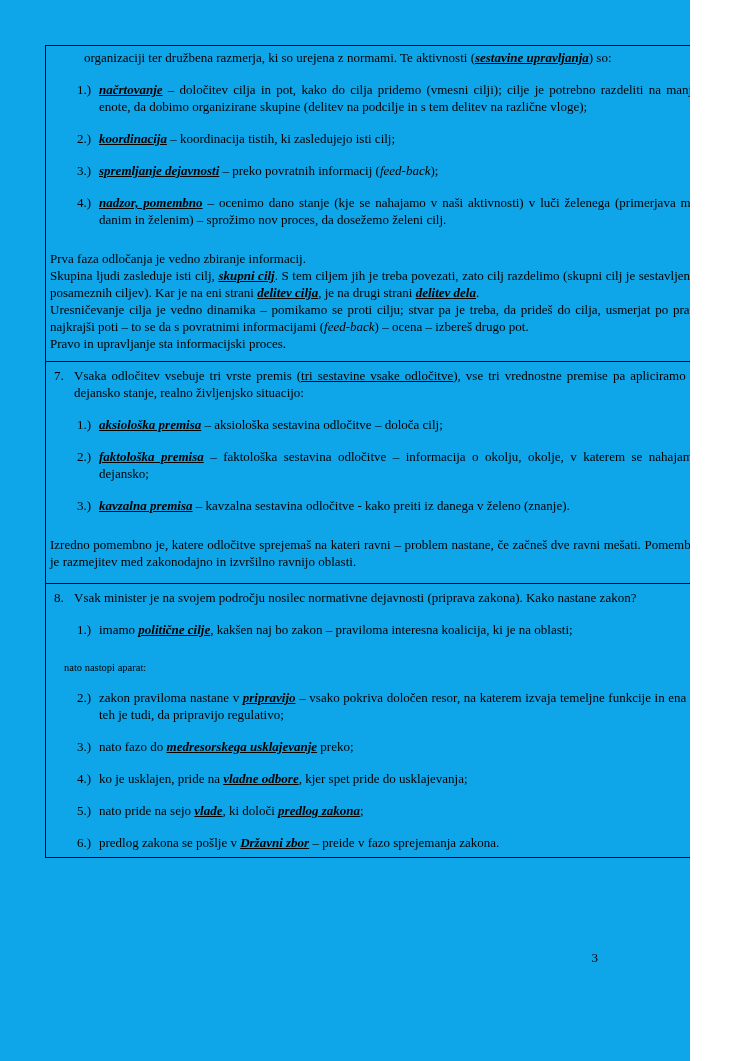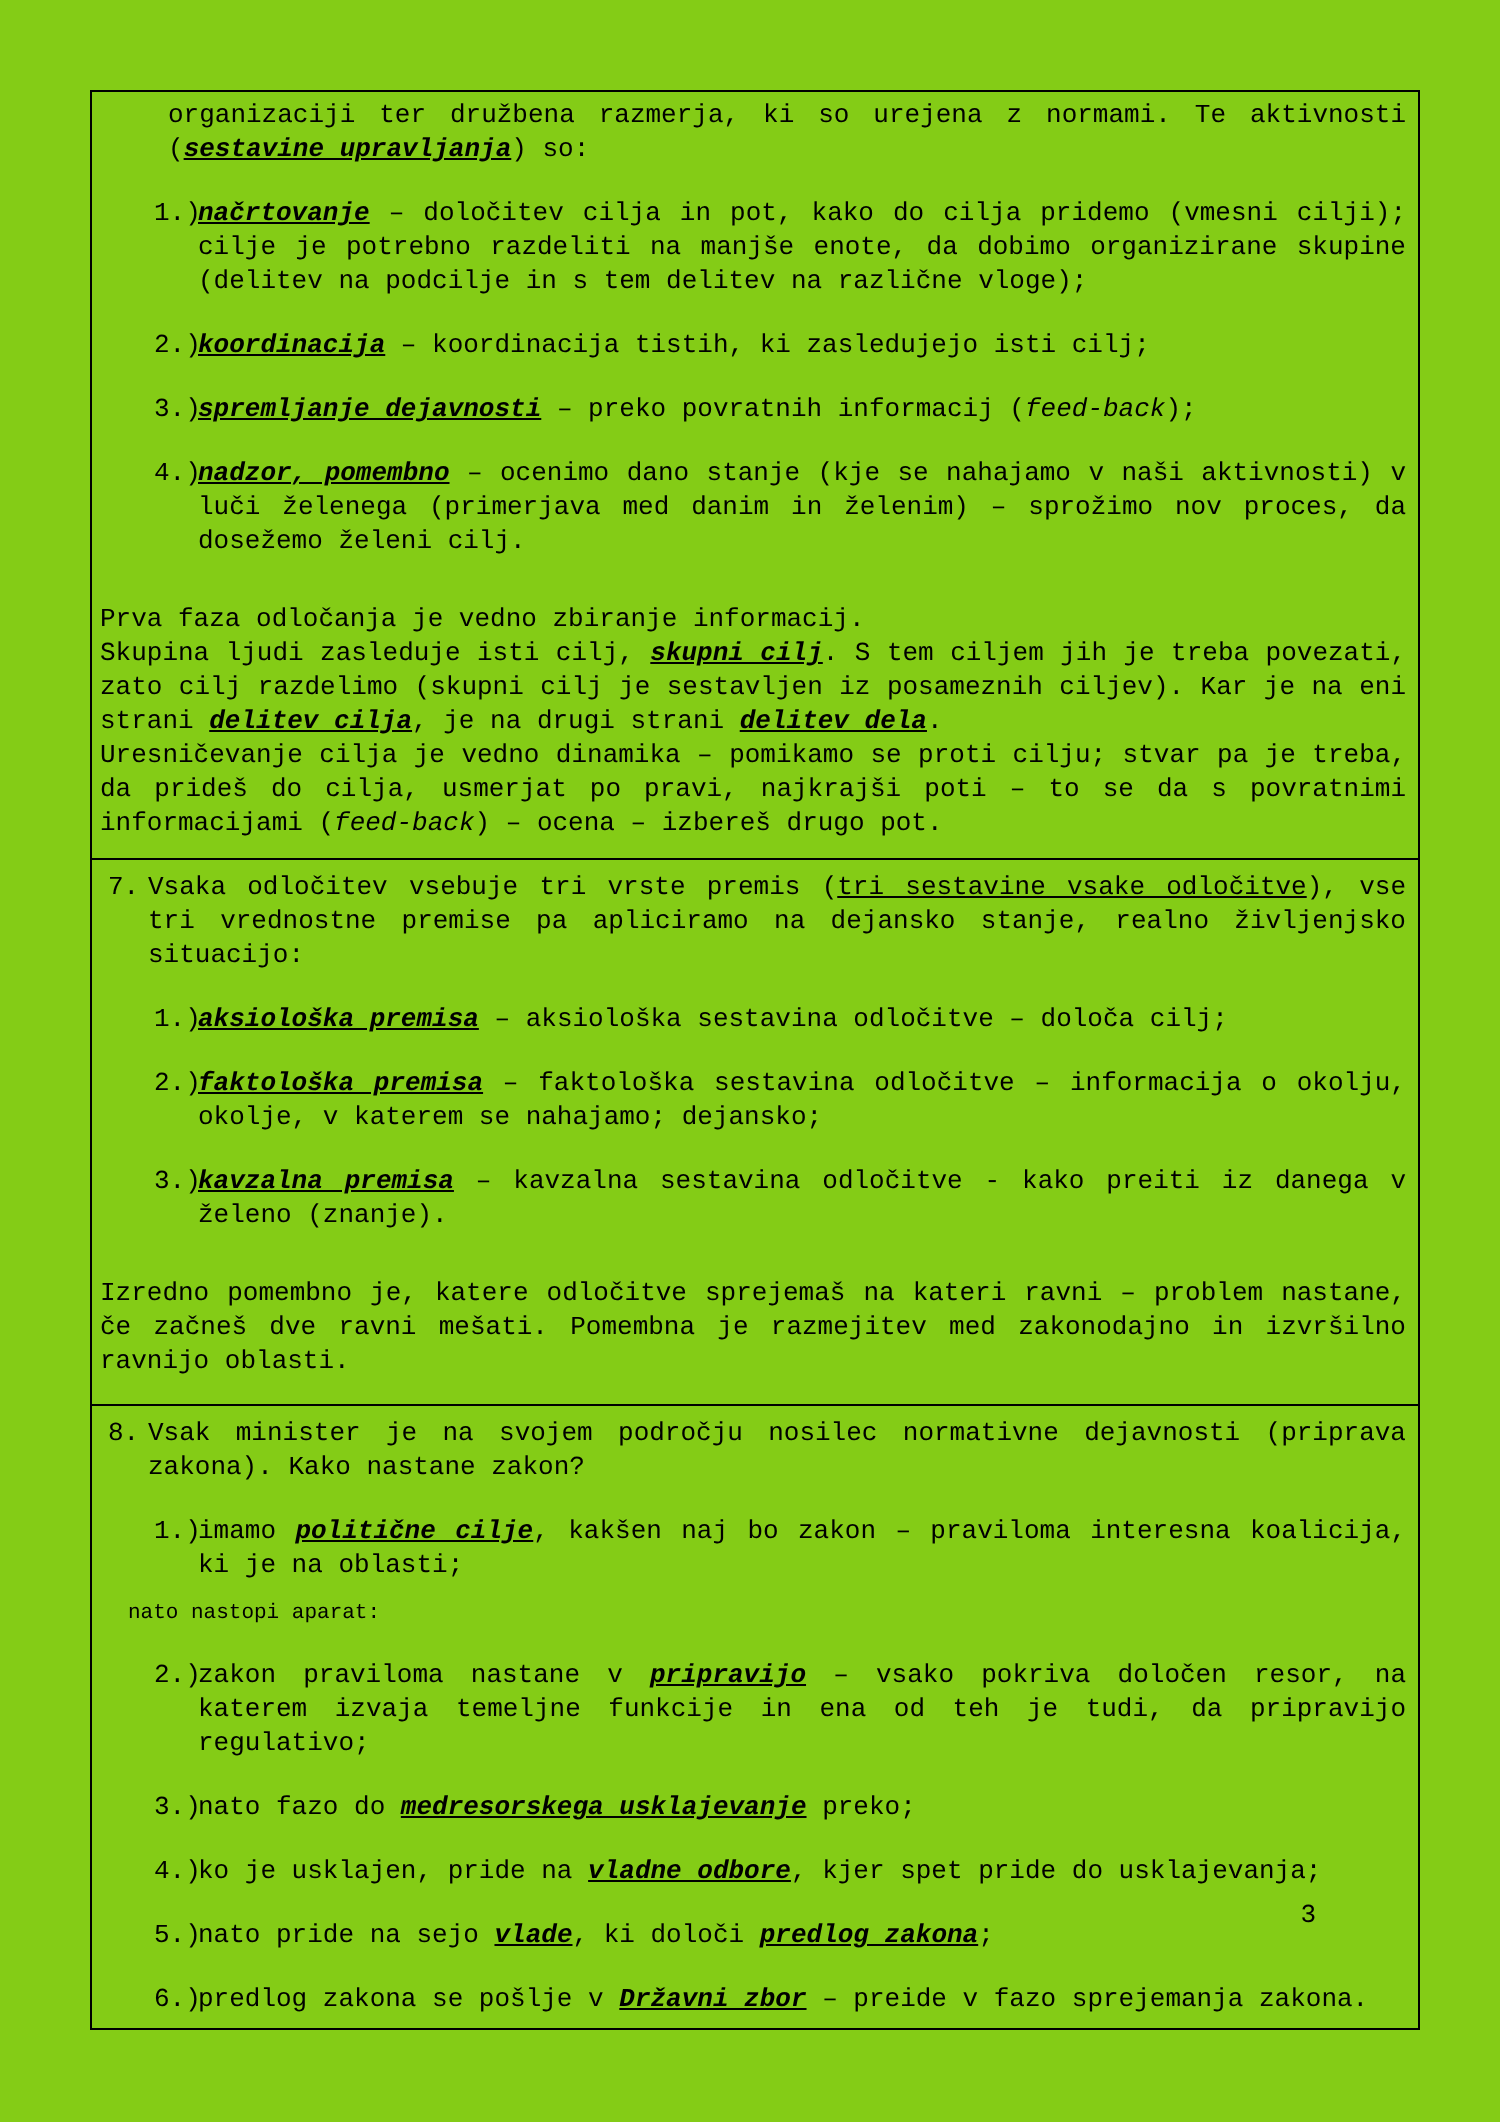--- a/index.html
+++ b/index.html
@@ -2,25 +2,25 @@
 <html><head>
 <meta charset="utf-8">
 <style>
   html, body {
     margin: 0;
     padding: 0;
     background: #ffffff;
   }
   .page {
     position: relative;
-    width: 750px;
+    width: 690px;
     height: 1061px;
-    background: #84cc16;
+    background: #0ea5e9;
     color: #000000;
-    font-family: Liberation Mono, monospace;
+    font-family: Liberation Serif, serif;
     font-size: 13px;
     line-height: 17px;
     overflow: hidden;
   }
   .doc-table {
     position: absolute;
     left: 45px;
     top: 45px;
     width: 665px;
     box-sizing: border-box;
@@ -49,21 +49,21 @@
   .t-ind { padding-left: 34px; }
   
   .t-li1 { padding-left: 49px; margin-top: 15px; }
   .t-li1 > .num { left: 27px; }
   
   .t-li0 { padding-left: 24px; margin-top: 2px; }
   .t-li0 > .num { left: 4px; }
   
   .t-p { }
   
-  .t-small { font-size: 10.5px; line-height: 13px; padding-left: 14px; margin-top: 10px; }
+  .t-small { font-size: 10.5px; line-height: 13px; padding-left: 14px; margin-top: 23px; }
   .g2 { margin-top: 22px; }
 
   .f-biu { font-weight: bold; font-style: italic; text-decoration: underline; }
   .f-i   { font-style: italic; }
   .f-u   { text-decoration: underline; }
 
   .page-number {
     margin: 10px 92px 0 0;
     text-align: right;
     font-size: 13px;
@@ -76,20 +76,21 @@
   <div class="doc-table">
     <div class="row row-intro">
         <div class="blk t-ind"><span>organizaciji ter družbena razmerja, ki so urejena z normami. Te aktivnosti (</span><span class="f-biu">sestavine upravljanja</span><span>) so:</span></div>
         <div class="blk t-li1"><span class="num">1.)</span><span class="f-biu">načrtovanje</span><span> – določitev cilja in pot, kako do cilja pridemo (vmesni cilji); cilje je potrebno razdeliti na manjše enote, da dobimo organizirane skupine (delitev na podcilje in s tem delitev na različne vloge);</span></div>
         <div class="blk t-li1"><span class="num">2.)</span><span class="f-biu">koordinacija</span><span> – koordinacija tistih, ki zasledujejo isti cilj;</span></div>
         <div class="blk t-li1"><span class="num">3.)</span><span class="f-biu">spremljanje dejavnosti</span><span> – preko povratnih informacij (</span><span class="f-i">feed-back</span><span>);</span></div>
         <div class="blk t-li1"><span class="num">4.)</span><span class="f-biu">nadzor, pomembno</span><span> – ocenimo dano stanje (kje se nahajamo v naši aktivnosti) v luči želenega (primerjava med danim in želenim) – sprožimo nov proces, da dosežemo želeni cilj.</span></div>
         <div class="blk t-p g2"><span>Prva faza odločanja je vedno zbiranje informacij.</span></div>
         <div class="blk t-p"><span>Skupina ljudi zasleduje isti cilj, </span><span class="f-biu">skupni cilj</span><span>. S tem ciljem jih je treba povezati, zato cilj razdelimo (skupni cilj je sestavljen iz posameznih ciljev). Kar je na eni strani </span><span class="f-biu">delitev cilja</span><span>, je na drugi strani </span><span class="f-biu">delitev dela</span><span>.</span></div>
         <div class="blk t-p"><span>Uresničevanje cilja je vedno dinamika – pomikamo se proti cilju; stvar pa je treba, da prideš do cilja, usmerjat po pravi, najkrajši poti – to se da s povratnimi informacijami (</span><span class="f-i">feed-back</span><span>) – ocena – izbereš drugo pot.</span></div>
+        <div class="blk t-p"><span>Pravo in upravljanje sta informacijski proces.</span></div>
       </div>
     <div class="row row-q7">
         <div class="blk t-li0"><span class="num">7.</span><span>Vsaka odločitev vsebuje tri vrste premis (</span><span class="f-u">tri sestavine vsake odločitve</span><span>), vse tri vrednostne premise pa apliciramo na dejansko stanje, realno življenjsko situacijo:</span></div>
         <div class="blk t-li1"><span class="num">1.)</span><span class="f-biu">aksiološka premisa</span><span> – aksiološka sestavina odločitve – določa cilj;</span></div>
         <div class="blk t-li1"><span class="num">2.)</span><span class="f-biu">faktološka premisa</span><span> – faktološka sestavina odločitve – informacija o okolju, okolje, v katerem se nahajamo; dejansko;</span></div>
         <div class="blk t-li1"><span class="num">3.)</span><span class="f-biu">kavzalna premisa</span><span> – kavzalna sestavina odločitve - kako preiti iz danega v želeno (znanje).</span></div>
         <div class="blk t-p g2"><span>Izredno pomembno je, katere odločitve sprejemaš na kateri ravni – problem nastane, če začneš dve ravni mešati. Pomembna je razmejitev med zakonodajno in izvršilno ravnijo oblasti.</span></div>
       </div>
     <div class="row row-q8">
         <div class="blk t-li0"><span class="num">8.</span><span>Vsak minister je na svojem področju nosilec normativne dejavnosti (priprava zakona). Kako nastane zakon?</span></div>

